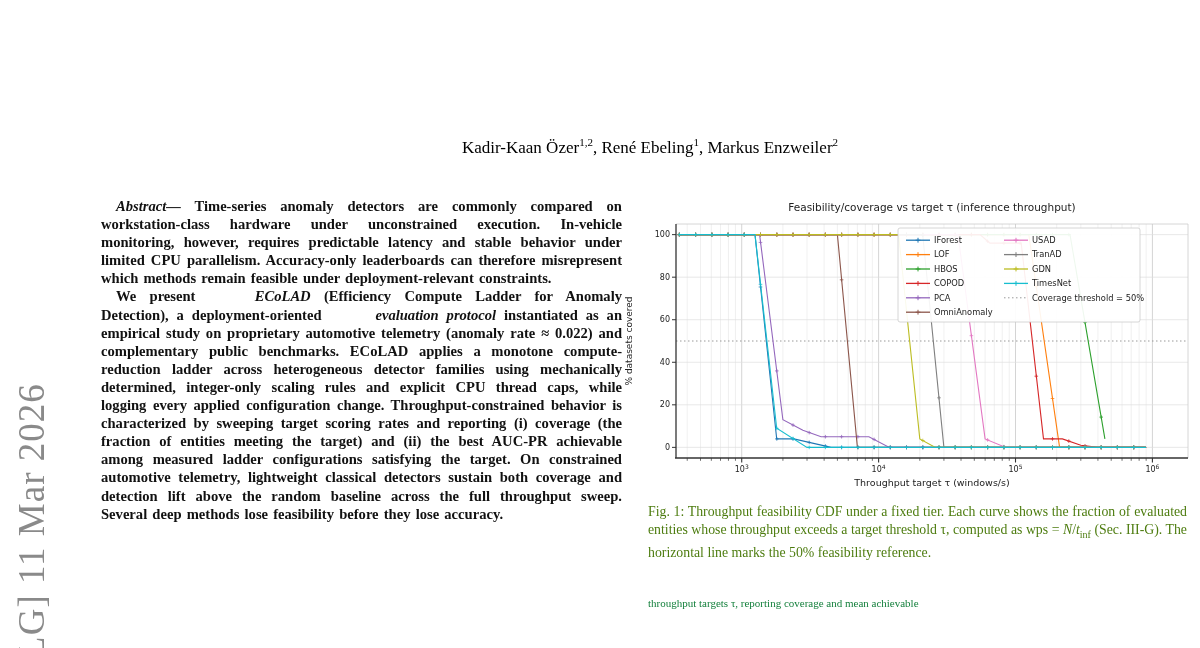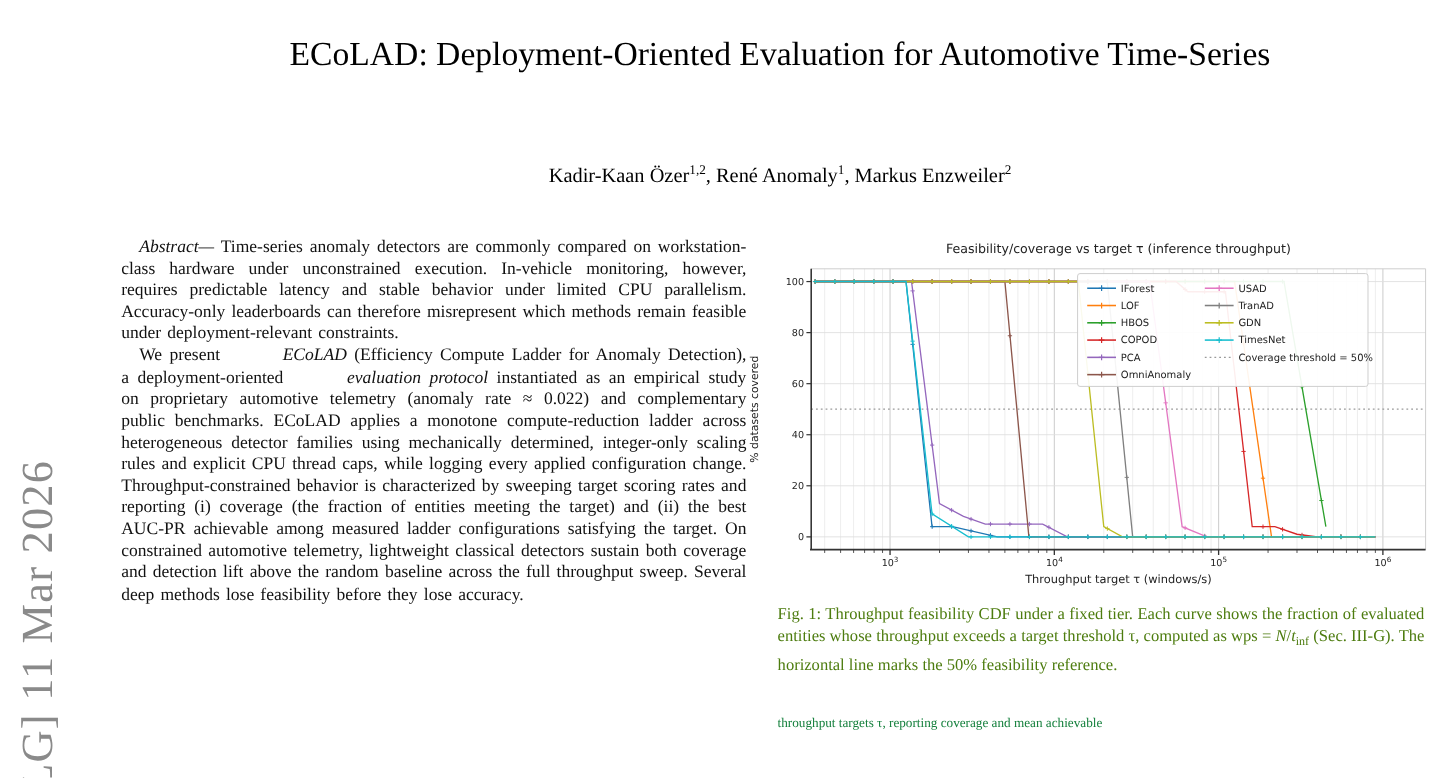--- a/index.html
+++ b/index.html
@@ -17,21 +17,21 @@
     position:absolute;left:100px;width:1100px;top:26px;
     text-align:center;font-size:28px;line-height:39px;color:#000;
   }
   .authors{
     position:absolute;left:100px;width:1100px;top:136px;
     text-align:center;font-size:17px;color:#000;
   }
   .authors sup{font-size:11px;text-align:center;}
   .abstract{
     position:absolute;left:101px;top:197px;width:521px;
-    font-size:14.6px;line-height:18.1px;font-weight:normal;
+    font-size:14.6px;line-height:18.1px;font-weight:bold;
     text-align:justify;word-spacing:1.5px;
   }
   .abstract p{margin:0;text-indent:15px;}
   .abstract .abs-label{font-style:italic;}
   .abstract .em{font-style:italic;margin-left:46px;}
   .fig-caption{
     position:absolute;left:648px;top:503px;width:539px;
     font-size:13.8px;line-height:18.2px;text-align:justify;color:#4d7c0f;
   }
   .fig-caption .mvar{font-style:italic;}
@@ -42,25 +42,24 @@
     white-space:nowrap;overflow:hidden;
   }
   #chart-svg{position:absolute;left:622px;top:194px;}
 </style>
 </head>
 <body>
 
 <div class="stamp">cs.LG] 11 Mar 2026</div>
 
 <div class="title">
-  <div>ECoLAD: Deployment-Oriented Evaluation for Automotive Time-Series</div>
 </div>
 
 <div class="authors">
-  <span><span>Kadir-Kaan Özer</span><sup>1,2</sup></span><span>, </span><span><span>René Anomaly</span><sup>1</sup></span><span>, </span><span><span>Markus Enzweiler</span><sup>2</sup></span>
+  <span><span>Kadir-Kaan Özer</span><sup>1,2</sup></span><span>, </span><span><span>René Ebeling</span><sup>1</sup></span><span>, </span><span><span>Markus Enzweiler</span><sup>2</sup></span>
 </div>
 
 <div class="abstract">
   <p><span class="abs-label">Abstract—</span><span> Time-series anomaly detectors are commonly compared on workstation-class hardware under unconstrained execution. In-vehicle monitoring, however, requires predictable latency and stable behavior under limited CPU parallelism. Accuracy-only leaderboards can therefore misrepresent which methods remain feasible under deployment-relevant constraints.</span></p>
   <p><span>We present </span><span class="em">ECoLAD</span><span> (Efficiency Compute Ladder for Anomaly Detection), a deployment-oriented </span><span class="em">evaluation protocol</span><span> instantiated as an empirical study on proprietary automotive telemetry (anomaly rate ≈ 0.022) and complementary public benchmarks. ECoLAD applies a monotone compute-reduction ladder across heterogeneous detector families using mechanically determined, integer-only scaling rules and explicit CPU thread caps, while logging every applied configuration change. Throughput-constrained behavior is characterized by sweeping target scoring rates and reporting (i) coverage (the fraction of entities meeting the target) and (ii) the best AUC-PR achievable among measured ladder configurations satisfying the target. On constrained automotive telemetry, lightweight classical detectors sustain both coverage and detection lift above the random baseline across the full throughput sweep. Several deep methods lose feasibility before they lose accuracy.</span></p>
 </div>
 
 <svg id="chart-svg" width="578" height="300" viewBox="0 0 578 300">
     <line x1="65.23388116575316" y1="30" x2="65.23388116575316" y2="264" stroke="#e6e6e6" stroke-width="0.6"></line>
     <line x1="78.50070647594696" y1="30" x2="78.50070647594696" y2="264" stroke="#e6e6e6" stroke-width="0.6"></line>

